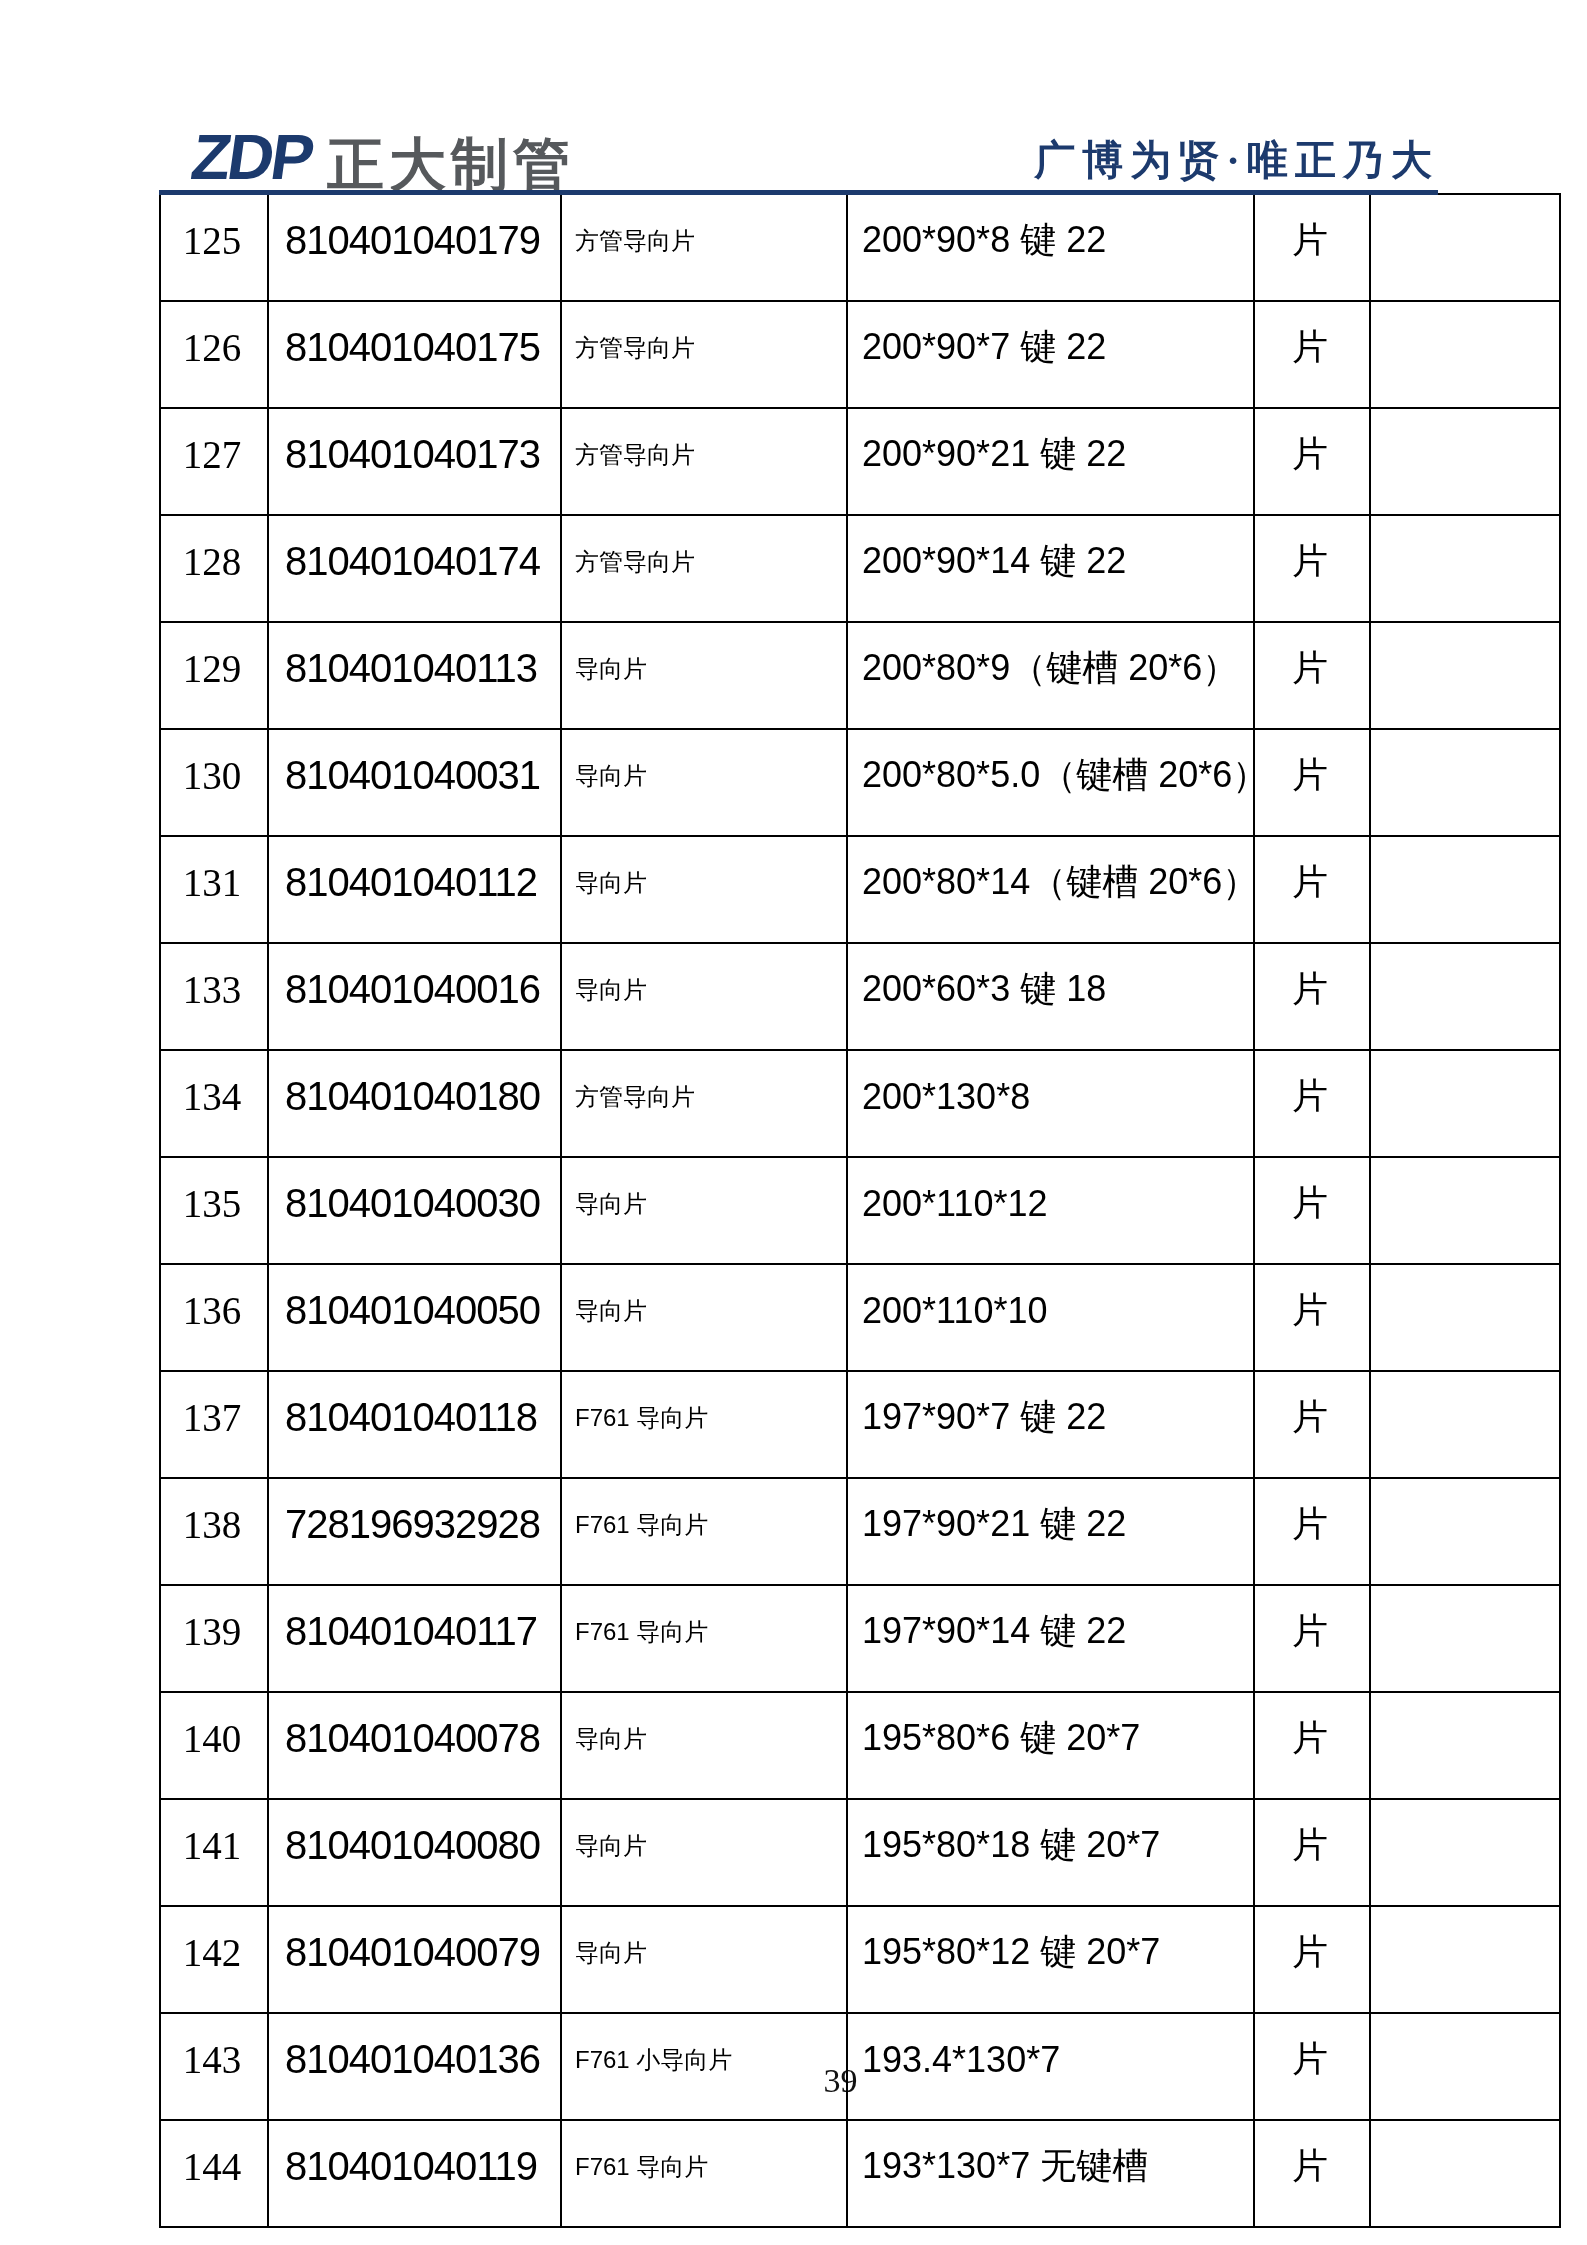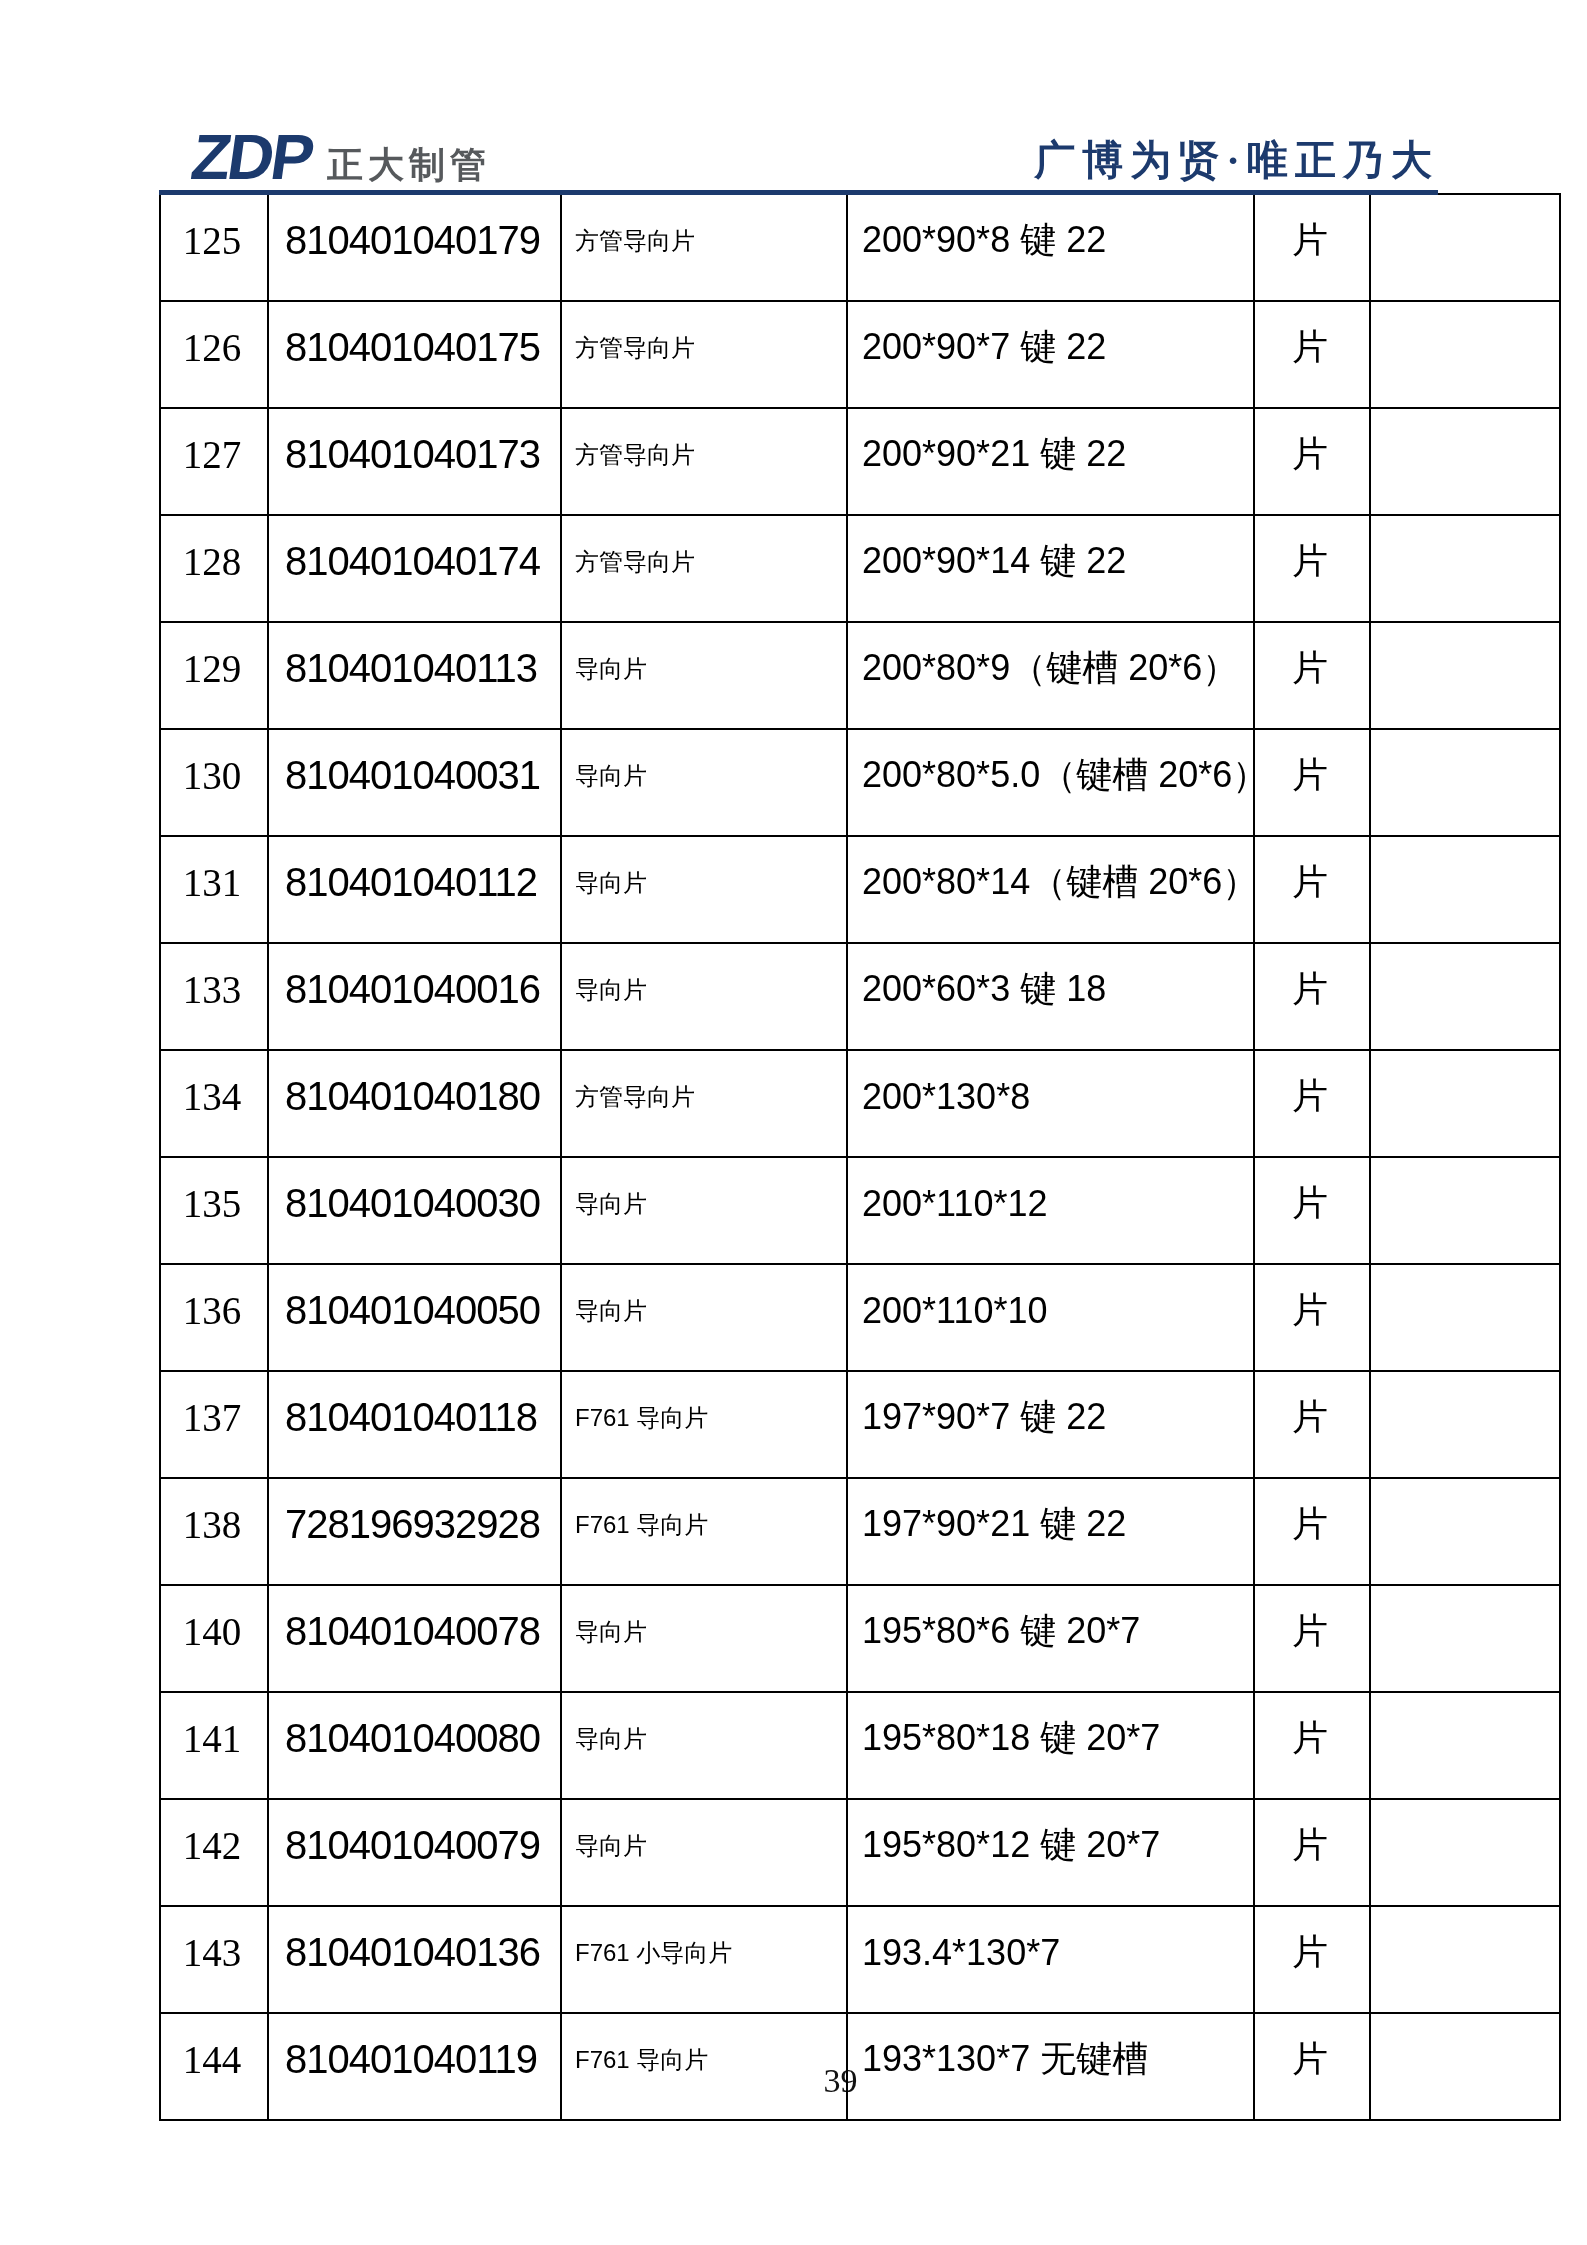--- a/index.html
+++ b/index.html
@@ -11,21 +11,21 @@
   .page{position:absolute;inset:0;background:#fff;}
 
   
   .logo-wrap{position:absolute;left:192px;top:126px;display:flex;align-items:center;gap:16px;height:62px;}
   .logo-zdp{
     font-family:"Liberation Sans","DejaVu Sans",sans-serif;
     font-weight:900;font-size:64px;line-height:1;color:var(--navy,#1c3a6d);
     letter-spacing:-3px;transform:skewX(-8deg);
   }
   .logo-company{
-    font-weight:900;font-size:36px;line-height:1;color:var(--logo_gray,#56595c);
+    font-weight:900;font-size:57px;line-height:1;color:var(--logo_gray,#56595c);
     letter-spacing:5px;
     margin-top:15px;
   }
   .slogan{
     position:absolute;top:138px;right:148px;
     font-family:"Liberation Serif","DejaVu Serif",serif;
     font-weight:700;font-size:41px;line-height:1.1;color:var(--navy,#1c3a6d);
     letter-spacing:7px;white-space:nowrap;
   }
   .header-rule{
@@ -186,20 +186,28 @@
       </tr>
         <tr>
         <td class="c-no">138</td>
         <td class="c-code">728196932928</td>
         <td class="c-name">F761 导向片</td>
         <td class="c-spec">197*90*21 键 22</td>
         <td class="c-unit">片</td>
         <td class="c-remark"></td>
       </tr>
         <tr>
+        <td class="c-no">139</td>
+        <td class="c-code">810401040117</td>
+        <td class="c-name">F761 导向片</td>
+        <td class="c-spec">197*90*14 键 22</td>
+        <td class="c-unit">片</td>
+        <td class="c-remark"></td>
+      </tr>
+        <tr>
         <td class="c-no">140</td>
         <td class="c-code">810401040078</td>
         <td class="c-name">导向片</td>
         <td class="c-spec">195*80*6 键 20*7</td>
         <td class="c-unit">片</td>
         <td class="c-remark"></td>
       </tr>
         <tr>
         <td class="c-no">141</td>
         <td class="c-code">810401040080</td>

